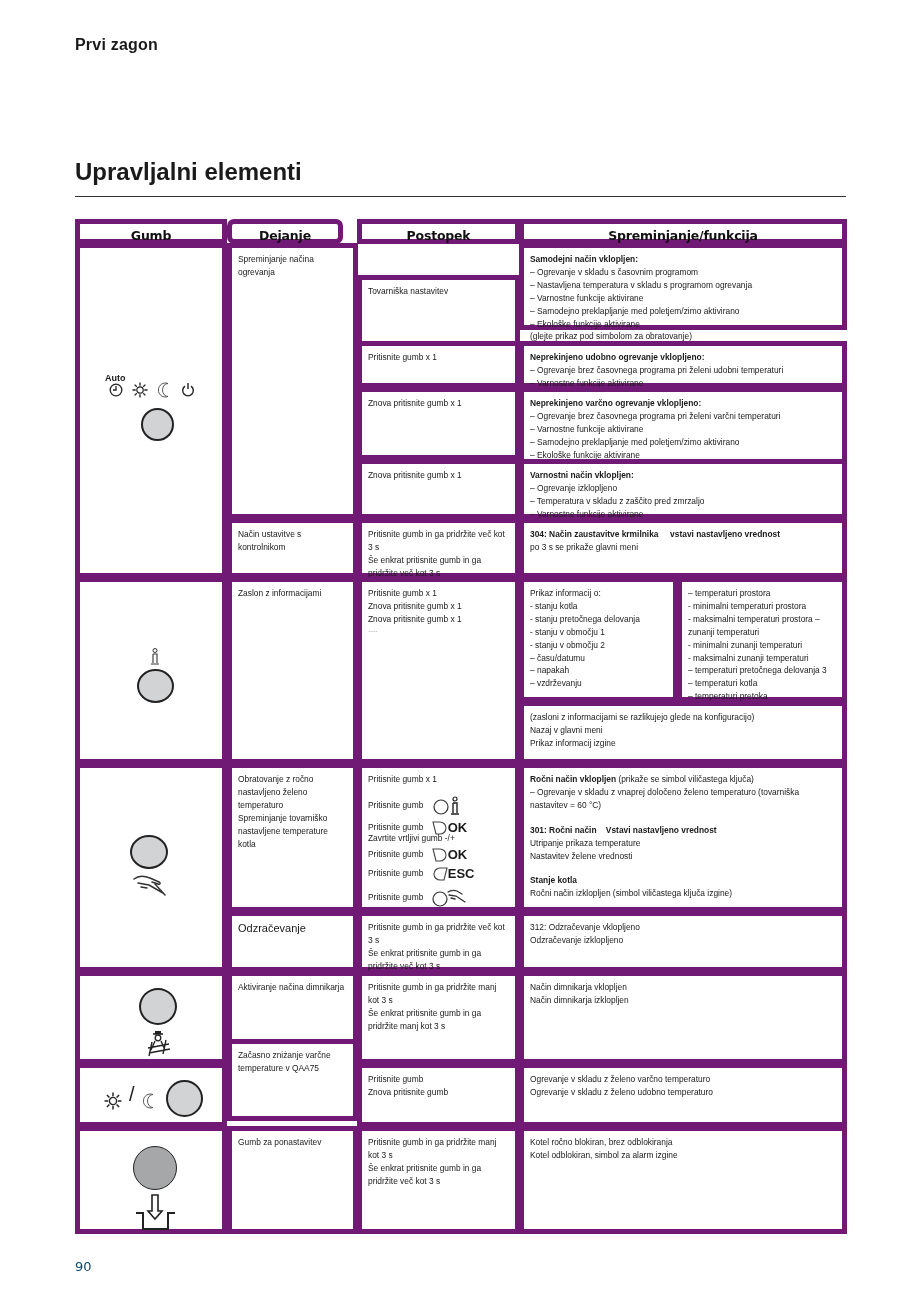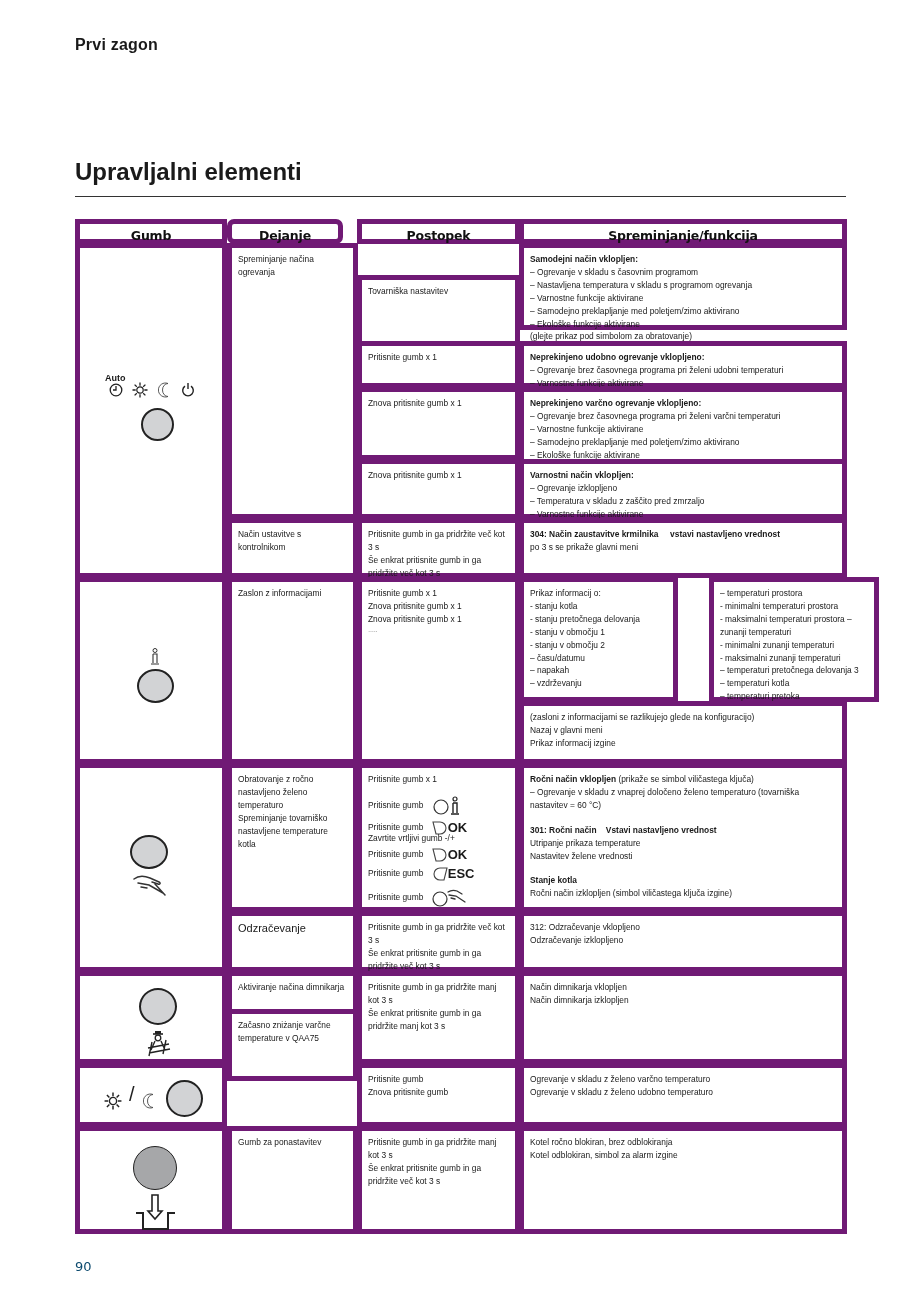--- a/index.html
+++ b/index.html
@@ -123,21 +123,21 @@
 <div class="cell" style="left:519px;top:577px;width:159px;height:125px;">
   <span class="line">Prikaz informacij o:</span>
   <span class="line">- stanju kotla</span>
   <span class="line">- stanju pretočnega delovanja</span>
   <span class="line">- stanju v območju 1</span>
   <span class="line">- stanju v območju 2</span>
   <span class="line">– času/datumu</span>
   <span class="line">– napakah</span>
   <span class="line">– vzdrževanju</span>
 </div>
-<div class="cell" style="left:677px;top:577px;width:170px;height:125px;margin-left:32px;">
+<div class="cell" style="left:677px;top:577px;width:170px;height:125px;">
   <span class="line">– temperaturi prostora</span>
   <span class="line">- minimalni temperaturi prostora</span>
   <span class="line">- maksimalni temperaturi prostora – zunanji temperaturi</span>
   <span class="line">- minimalni zunanji temperaturi</span>
   <span class="line">- maksimalni zunanji temperaturi</span>
   <span class="line">– temperaturi pretočnega delovanja 3</span>
   <span class="line">– temperaturi kotla</span>
   <span class="line">– temperaturi pretoka</span>
 </div>
 <div class="cell" style="left:519px;top:701px;width:328px;height:63px;">
@@ -253,21 +253,21 @@
       <g stroke="#222" stroke-width="1.3">
         <path d="M8 0.5v3.2M8 12.3v3.2M0.5 8h3.2M12.3 8h3.2M2.6 2.6l2.2 2.2M11.2 11.2l2.2 2.2M2.6 13.4l2.2-2.2M11.2 4.8l2.2-2.2"></path>
       </g>
     </svg>
   <span style="position:absolute;left:49px;top:20px;font-size:20px;color:#222;">/</span>
   <svg class="icon" style="left:63px;top:24px" width="14" height="18" viewBox="0 0 14 16">
       <path d="M10 1.5 A7 7 0 1 0 10 14.5 A5.5 6.5 0 1 1 10 1.5Z" fill="none" stroke="#444" stroke-width="0.9"></path>
     </svg>
   <div class="btn" style="left:86px;top:12px;width:37px;height:37px;"></div>
 </div>
-<div class="cell" style="left:227px;top:1009px;width:131px;height:72px;"><span>Začasno zniżanje varčne temperature v QAA75</span></div>
+<div class="cell" style="left:227px;top:1039px;width:131px;height:82px;"><span>Začasno zniżanje varčne temperature v QAA75</span></div>
 <div class="cell" style="left:357px;top:1063px;width:163px;height:64px;">
   <span class="line">Pritisnite gumb</span>
   <span class="line">Znova pritisnite gumb</span>
 </div>
 <div class="cell" style="left:519px;top:1063px;width:328px;height:64px;">
   <span class="line">Ogrevanje v skladu z želeno varčno temperaturo</span>
   <span class="line">Ogrevanje v skladu z želeno udobno temperaturo</span>
 </div>
 
 <div class="cell" style="left:75px;top:1126px;width:152px;height:108px;">

